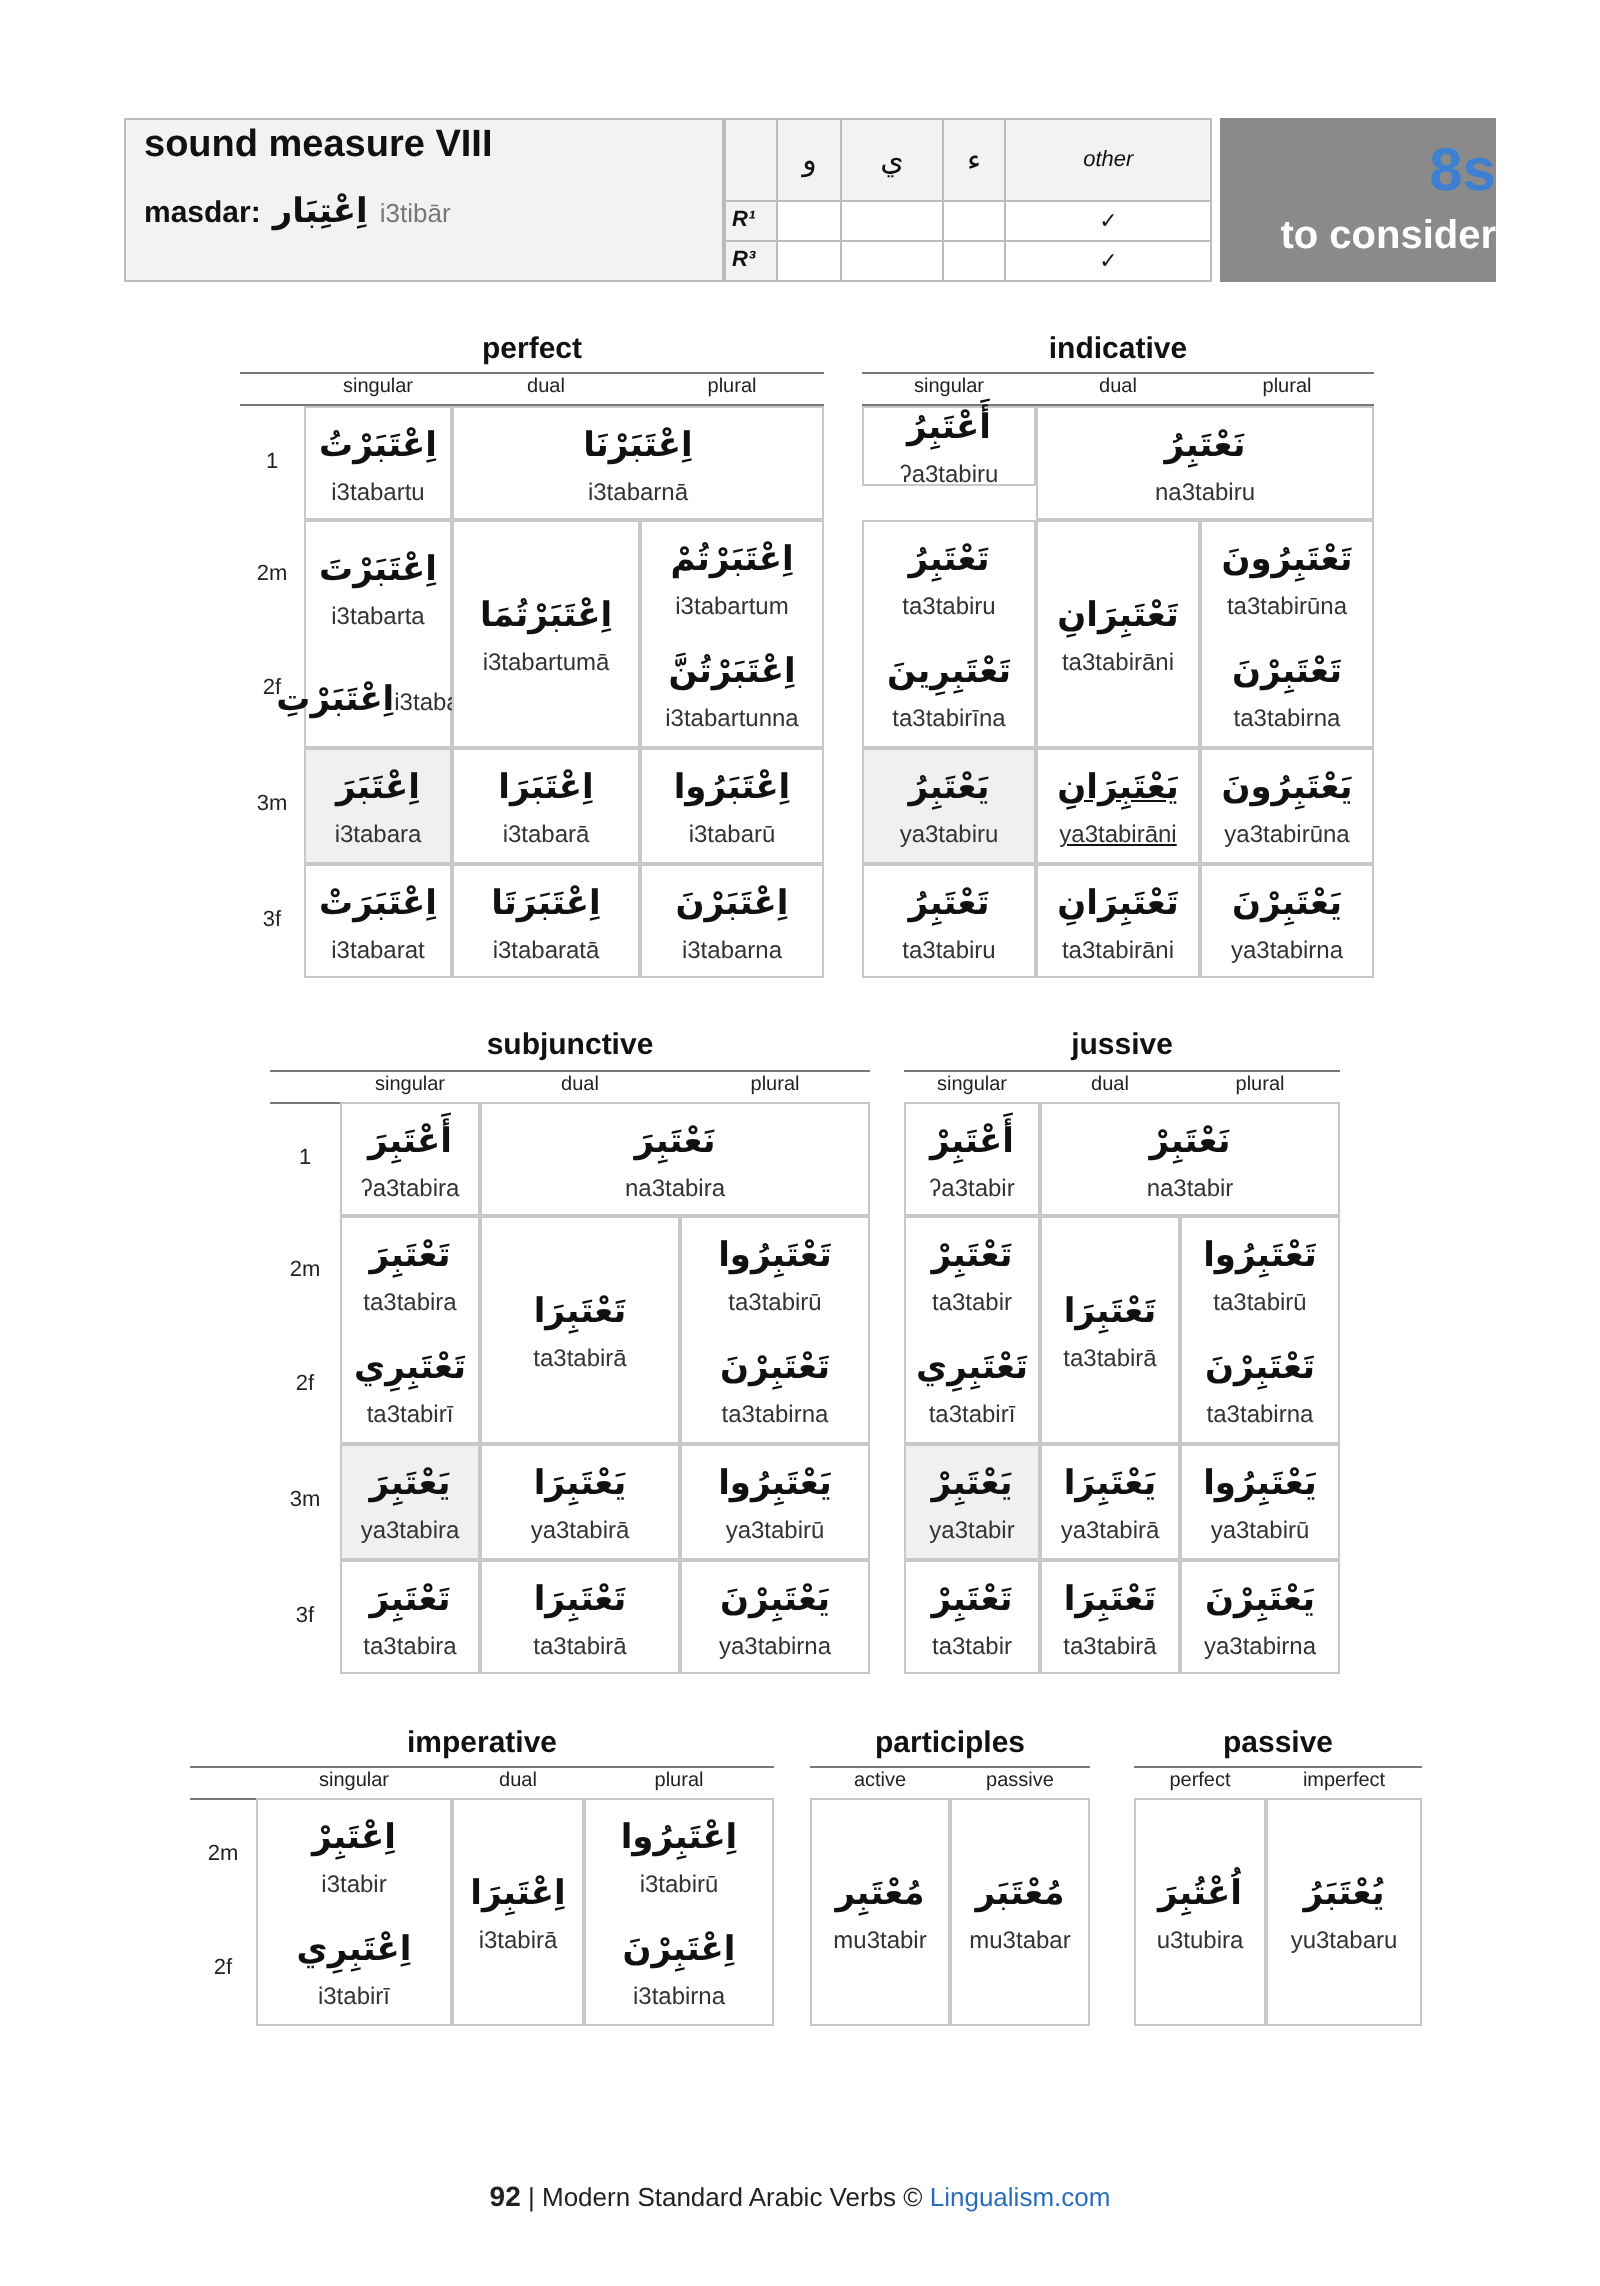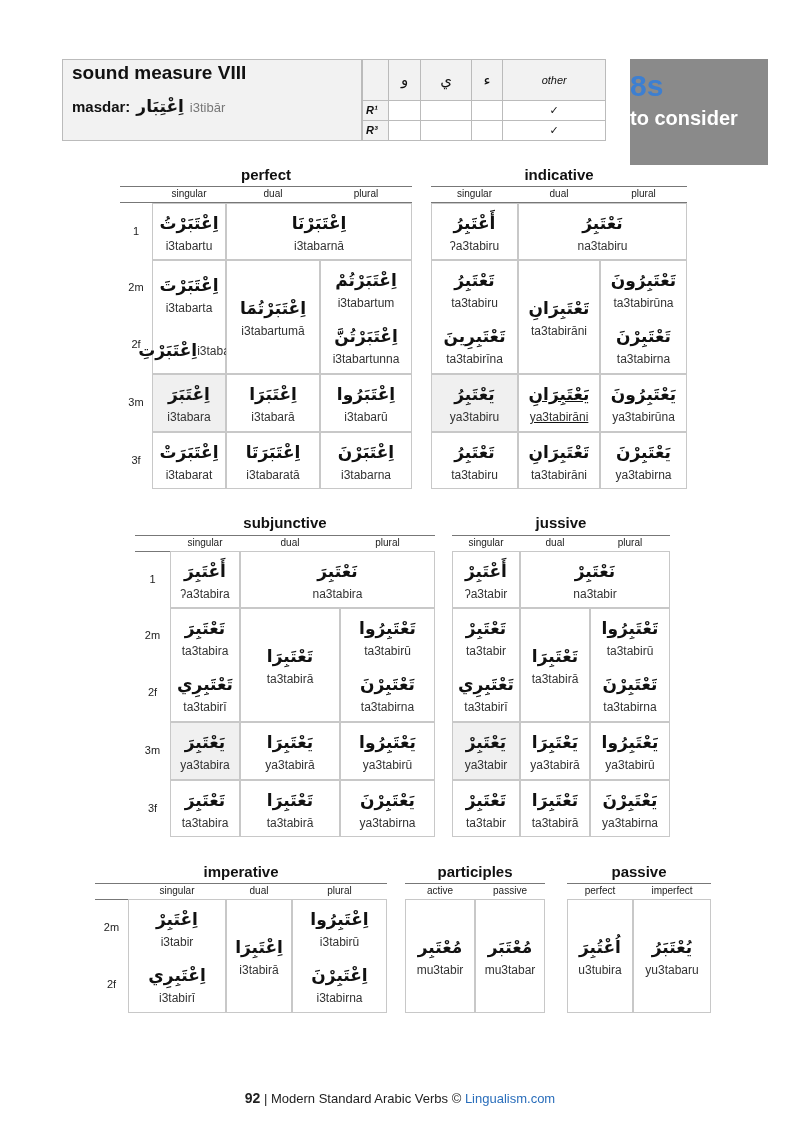--- a/index.html
+++ b/index.html
@@ -9,21 +9,21 @@
   .hdr-title { left: 9px; top: 2px; font-family: "Liberation Sans", sans-serif; font-weight: bold; font-size: 19px; color: #111; }
   .hdr-masdar { left: 9px; top: 36px; font-family: "Liberation Sans", sans-serif; font-weight: bold; font-size: 15px; display: flex; align-items: baseline; gap: 6px; }
   .hdr-masdar .ar { font-family: "DejaVu Sans", sans-serif; font-size: 17px; font-weight: bold; direction: rtl; }
   .hdr-masdar .tr { font-weight: normal; font-size: 13px; color: #777; }
   .roots { left: 362px; top: 59px; width: 244px; height: 82px; border-collapse: collapse; }
   .roots td { border: 1px solid #bbb; font-size: 11px; text-align: center; background: #fff; }
   .roots tr.head td { background: #f2f2f2; height: 32px; font-size: 15px; }
   .roots tr.head td.other { font-style: italic; font-size: 11px; font-family: "Liberation Sans", sans-serif; }
   .roots td.rl { width: 26px; background: #f2f2f2; font-style: italic; font-weight: bold; font-family: "Liberation Sans", sans-serif; font-size: 11px; text-align: left; padding-left: 3px; }
   .roots tr.r td { height: 16px; }
-  .count-box { left: 630px; top: 59px; width: 138px; height: 106px; background: #8a8a8a; text-align: left; color: #fff; }
+  .count-box { left: 610px; top: 59px; width: 138px; height: 82px; background: #8a8a8a; text-align: right; color: #fff; }
   .count-box .num { display: block; margin-top: 10px; font-family: "Liberation Sans", sans-serif; font-weight: bold; font-size: 30px; color: #3d7fd1; line-height: 34px; }
   .count-box .lbl { display: block; margin-top: 4px; font-family: "Liberation Sans", sans-serif; font-weight: bold; font-size: 20px; color: #fff; }
 
   .tbl-title { font-family: "Liberation Sans", sans-serif; font-weight: bold; font-size: 15px; text-align: center; color: #111; }
   .tbl-line { height: 0; border-top: 1.5px solid #777; }
   .col-hdr { font-family: "Liberation Sans", sans-serif; font-size: 10px; color: #222; text-align: center; }
   .cell { position: absolute; border: 1px solid #c8c8c8; display: flex; flex-direction: column; align-items: center; justify-content: center; background: #fff; }
   .cell.shade { background: #f0f0f0; }
   .cell .ar { font-family: "DejaVu Sans", sans-serif; font-weight: bold; font-size: 17px; direction: rtl; line-height: 26px; color: #111; }
   .cell .tr { font-family: "Liberation Sans", sans-serif; font-size: 12px; color: #333; line-height: 16px; margin-top: 2px; }
@@ -142,21 +142,21 @@
     <div class="cell" style="left:320px;top:432px;width:92px;height:57px;">
       <span class="ar">اِعْتَبَرْنَ</span>
       <span class="tr">i3tabarna</span>
     </div>
     <div class="abs tbl-title" style="left:431px;width:256px;top:166px;">indicative</div>
     <div class="abs tbl-line" style="left:431px;width:256px;top:186px;"></div>
     <div class="abs col-hdr" style="left:431px;width:87px;top:188px;">singular</div>
     <div class="abs col-hdr" style="left:518px;width:82px;top:188px;">dual</div>
     <div class="abs col-hdr" style="left:600px;width:87px;top:188px;">plural</div>
     <div class="abs tbl-line" style="left:431px;width:256px;top:202px;border-top-width:1px;"></div>
-    <div class="cell" style="left:431px;top:203px;width:87px;height:57px;">
+    <div class="cell" style="left:431px;top:203px;width:87px;height:40px;">
       <span class="ar">أَعْتَبِرُ</span>
       <span class="tr">ʔa3tabiru</span>
     </div>
     <div class="cell" style="left:518px;top:203px;width:169px;height:57px;">
       <span class="ar">نَعْتَبِرُ</span>
       <span class="tr">na3tabiru</span>
     </div>
     <div class="cell" style="left: 431px; top: 260px; width: 87px; height: 114px; justify-content: space-around;">
       <div style="display:flex;flex-direction:column;align-items:center;">
         <span class="ar">تَعْتَبِرُ</span>

